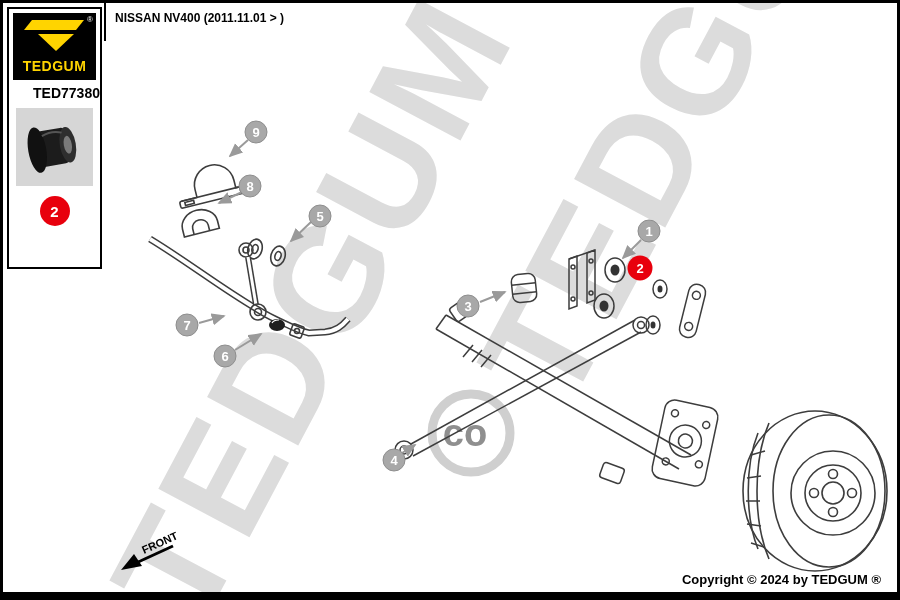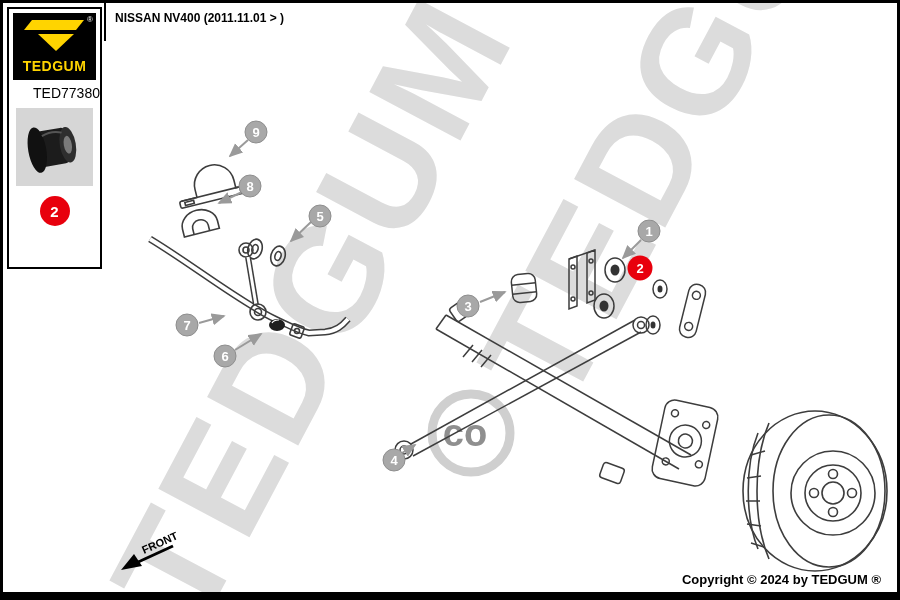--- a/index.html
+++ b/index.html
@@ -5,21 +5,21 @@
   html,body{margin:0;padding:0;background:#fff;}
   .page{position:relative;width:900px;height:600px;background:#fff;border:3px solid #000;
         box-sizing:border-box;overflow:hidden;font-family:"Liberation Sans",sans-serif;}
   .bottom-bar{position:absolute;left:0;right:0;bottom:0;height:5px;background:#000;z-index:4;}
   .header-sep{position:absolute;left:101px;top:0;width:2px;height:38px;background:#000;z-index:3;}
   .sidebar{position:absolute;left:4px;top:4px;width:95px;height:262px;border:2px solid #000;
            background:#fff;z-index:3;box-sizing:border-box;}
   .logo{margin:4px;background:#000;padding:5px 3px 6px;position:relative;text-align:center;}
   .logo-reg{position:absolute;top:2px;right:3px;color:#fff;font-size:8px;}
   .logo-brand{color:#ffd400;font-weight:bold;font-size:14px;letter-spacing:.5px;margin-top:2px;}
-  .part-number{text-align:center;font-weight:normal;font-size:14px;margin-top:5px;margin-left:24px;}
+  .part-number{text-align:center;font-weight:bold;font-size:14px;margin-top:5px;margin-left:24px;}
   .photo{width:77px;height:78px;margin:7px auto 0;background:#d6d6d6;
          display:flex;align-items:center;justify-content:center;}
   .badge{width:30px;height:30px;border-radius:50%;background:#e8000d;color:#fff;font-weight:bold;
          font-size:15px;display:flex;align-items:center;justify-content:center;margin:10px auto 0;}
   .header{position:absolute;left:112px;top:8px;font-weight:bold;font-size:12px;z-index:3;color:#000;}
   .footer{position:absolute;right:16px;bottom:10px;font-weight:bold;font-size:13px;z-index:5;color:#000;}
   .diagram{position:absolute;left:0;top:0;width:900px;height:600px;z-index:1;}
 </style>
 </head>
 <body>

